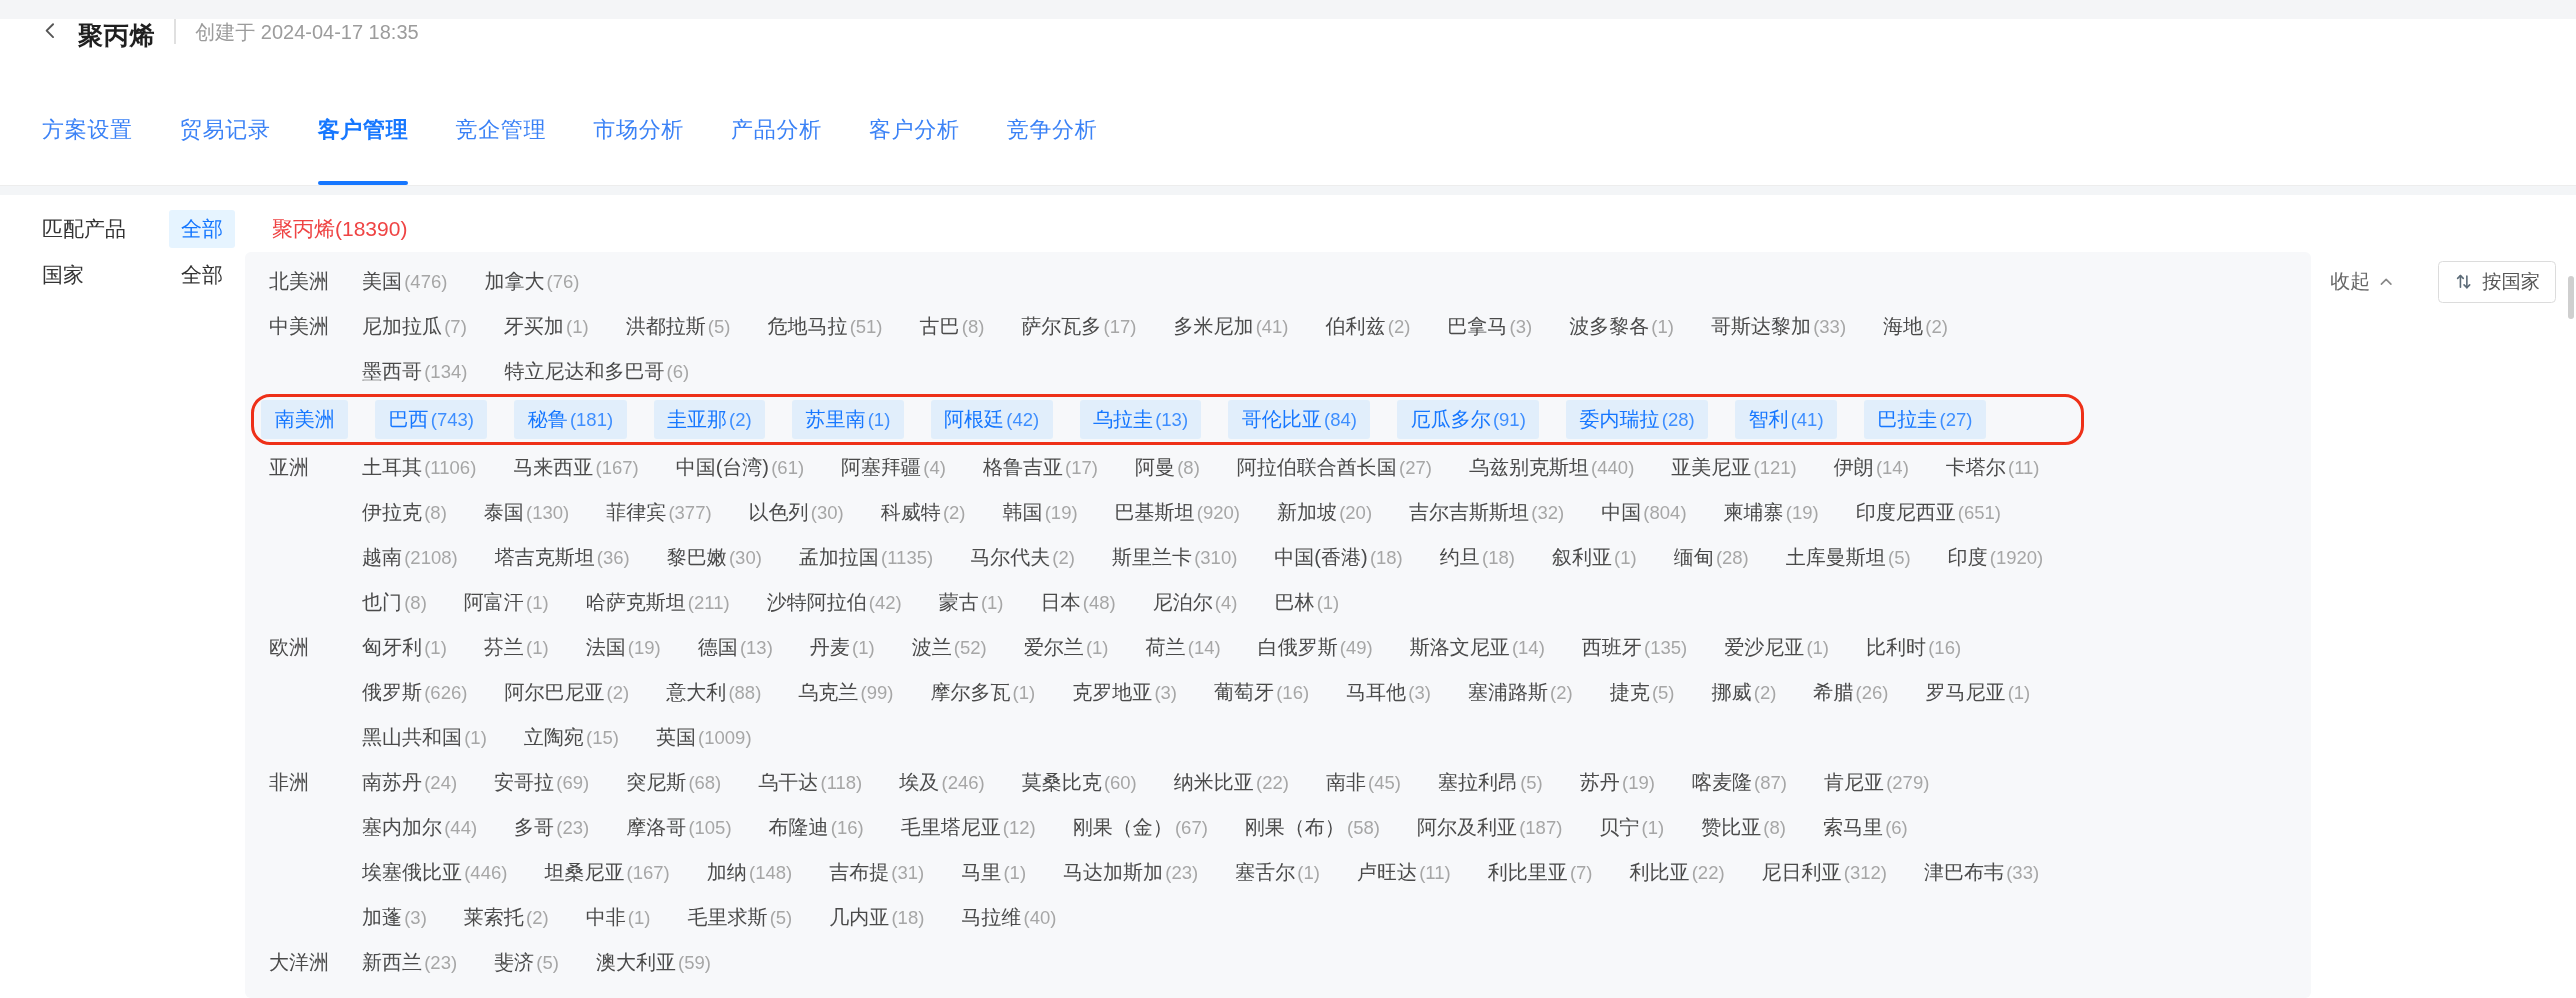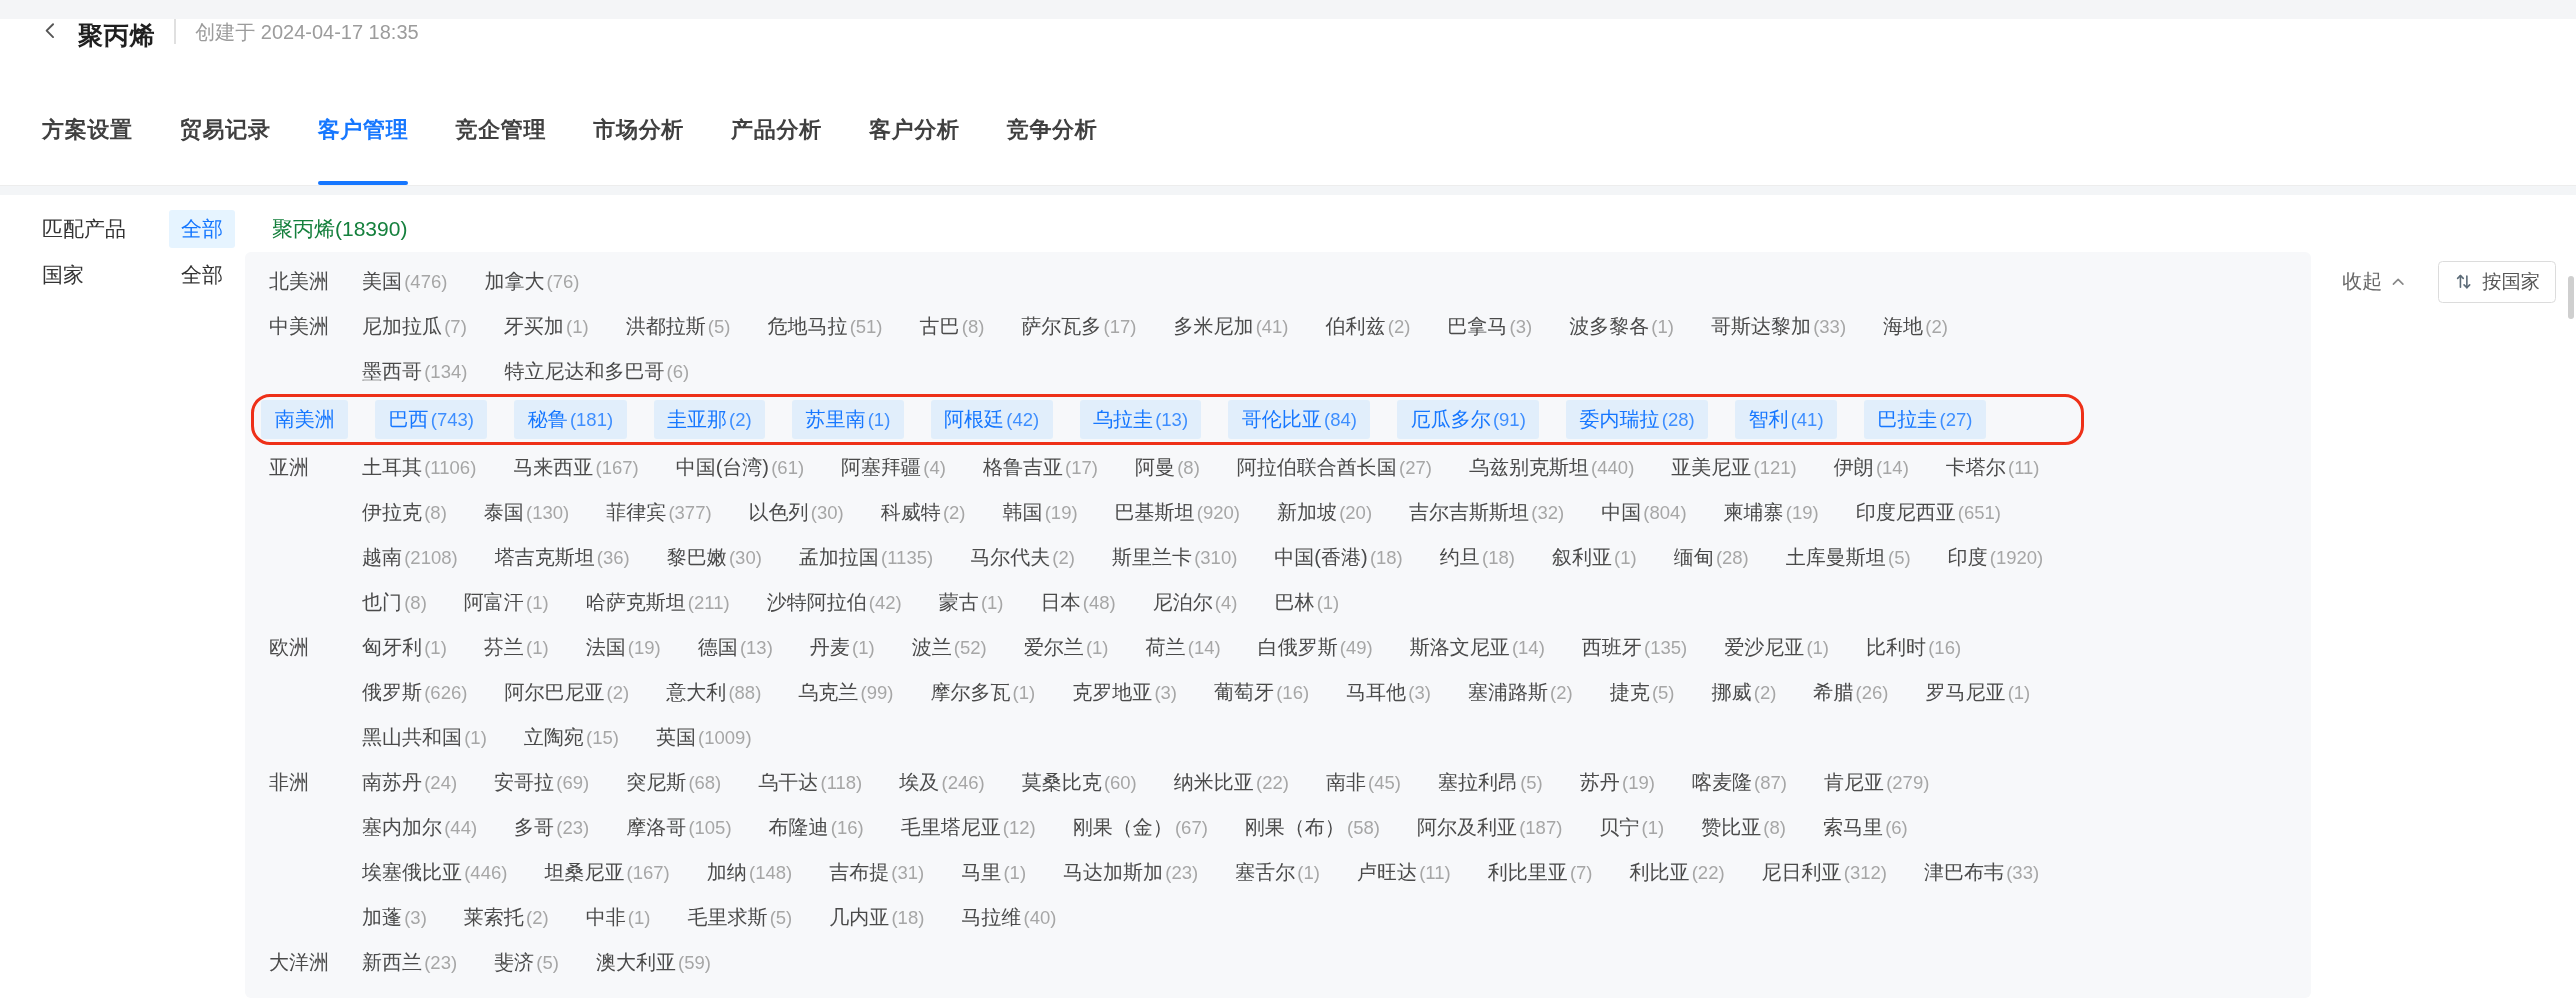--- a/index.html
+++ b/index.html
@@ -11,34 +11,34 @@
   .header { height:56px; display:flex; align-items:flex-start; padding-left:41px; background:#fff; }
   .back-icon { width:22px; height:22px; margin-right:15px; cursor:pointer; display:flex; align-items:center; }
   .back-icon svg { width:19.3px; height:19.3px; stroke:#555; }
   .page-title { font-size:25px; font-weight:bold; color:#1f1f1f; letter-spacing:0.7px; }
   .header-divider { width:1.5px; height:25px; background:#e0e0e0; margin:0 19.3px; }
   .created-at { font-size:20px; color:#9c9c9c; }
 
   
   .tab-bar { height:111px; display:flex; align-items:stretch; padding-left:42px; gap:47px;
              background:#fff; border-bottom:0.7px solid #ededed; }
-  .tab { position:relative; display:flex; align-items:center; font-size:22px; color:#404040;
-         cursor:pointer; letter-spacing:0.7px;font-weight:bold; }
+  .tab { position:relative; display:flex; align-items:center; font-size:22px; color:#3b82f6;
+         cursor:pointer; letter-spacing:0.7px; }
   .tab.active { color:#1677ff; font-weight:bold; }
   .tab.active::after { content:""; position:absolute; left:0; right:0; bottom:0;
                        height:4.5px; background:#1677ff; border-radius:2.2px; }
   .tab-band { height:9px; background:#f3f5f7; width:100%; }
 
   
   .content { background:#fff; position:relative; }
   .product-row { display:flex; align-items:center; height:46px; margin-top:10.4px; }
   .flabel { width:127px; padding-left:42px; font-size:21px; color:#333; flex:none; }
   .all-chip { margin-left:42px; background:#e6f4ff; color:#1677ff; font-size:21px;
               padding:5.2px 12px; border-radius:3px; cursor:pointer; }
-  .product-value { margin-left:37px; font-size:21px; color:#15803d; cursor:pointer; }
+  .product-value { margin-left:37px; font-size:21px; color:#ef4444; cursor:pointer; }
 
   .country-row { display:flex; align-items:flex-start; }
   .country-leftcol { width:245px; flex:none; display:flex; align-items:center; height:46px; }
   .all-plain { margin-left:54px; font-size:21px; color:#333; cursor:pointer; }
 
   
   .panel { width:2066px; flex:none; background:#f7f8fa; border-radius:6px; padding:7.4px 0 13.4px; }
   .continent { display:flex; align-items:flex-start; }
   .continent-label { width:117px; flex:none; padding-left:24px; font-size:20px; color:#4a4a4a;
                      line-height:45px; cursor:pointer; white-space:nowrap; }
@@ -50,21 +50,21 @@
   
   .continent.sa { padding-left:0; }
   .annotation { display:inline-flex; align-items:center; gap:27px; margin-left:6px;
                 border:3.7px solid #ee3018; border-radius:19px; padding:3px 95px 3px 7.4px; }
   .chip { background:#e1eefb; color:#1677ff; font-size:20px; padding:6px 13.4px; border-radius:3px;
           cursor:pointer; white-space:nowrap; }
   .chip .ccount { color:#1677ff; opacity:.8; font-size:18.5px; margin-left:2.2px; }
 
   
   .country-rightcol { flex:1; display:flex; justify-content:flex-end; align-items:center;
-                      gap:12px; padding:9px 20px 0 0; }
+                      gap:24px; padding:9px 20px 0 0; }
   .collapse { display:flex; align-items:center; gap:7.4px; font-size:20px; color:#666; cursor:pointer; }
   .collapse svg { width:16.3px; height:16.3px; stroke:#888; }
   .sort-btn { display:flex; align-items:center; gap:9px; font-size:19.3px; color:#555;
               background:#fff; border:1.5px solid #dcdcdc; border-radius:4.5px;
               padding:6.7px 15px; cursor:pointer; white-space:nowrap;margin-left:20px; }
   .sort-btn svg { width:19.3px; height:19.3px; stroke:#5c6b77; }
 
   .scroll-thumb { position:absolute; right:2.2px; top:70px; width:6px; height:43px;
                   background:#cfcfcf; border-radius:3px; }
 </style>

